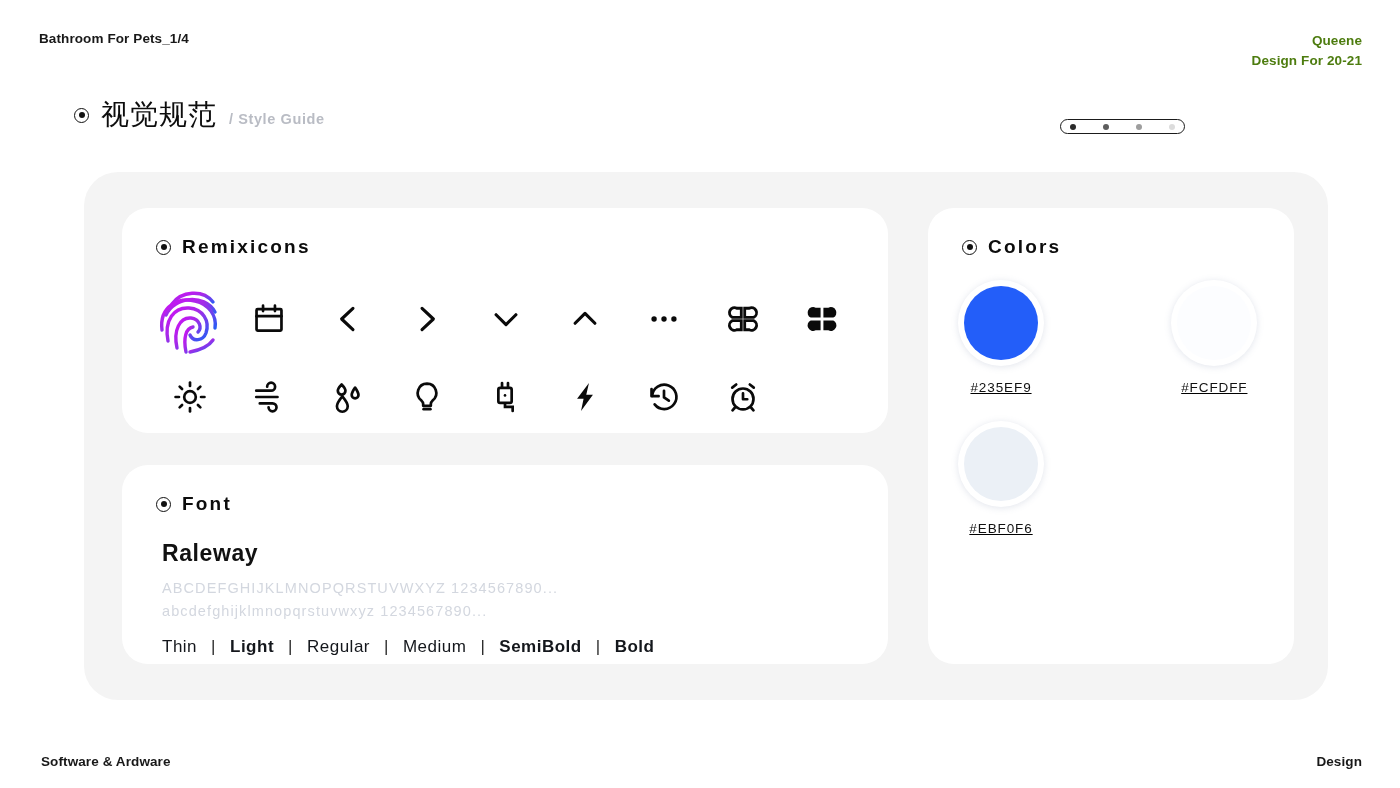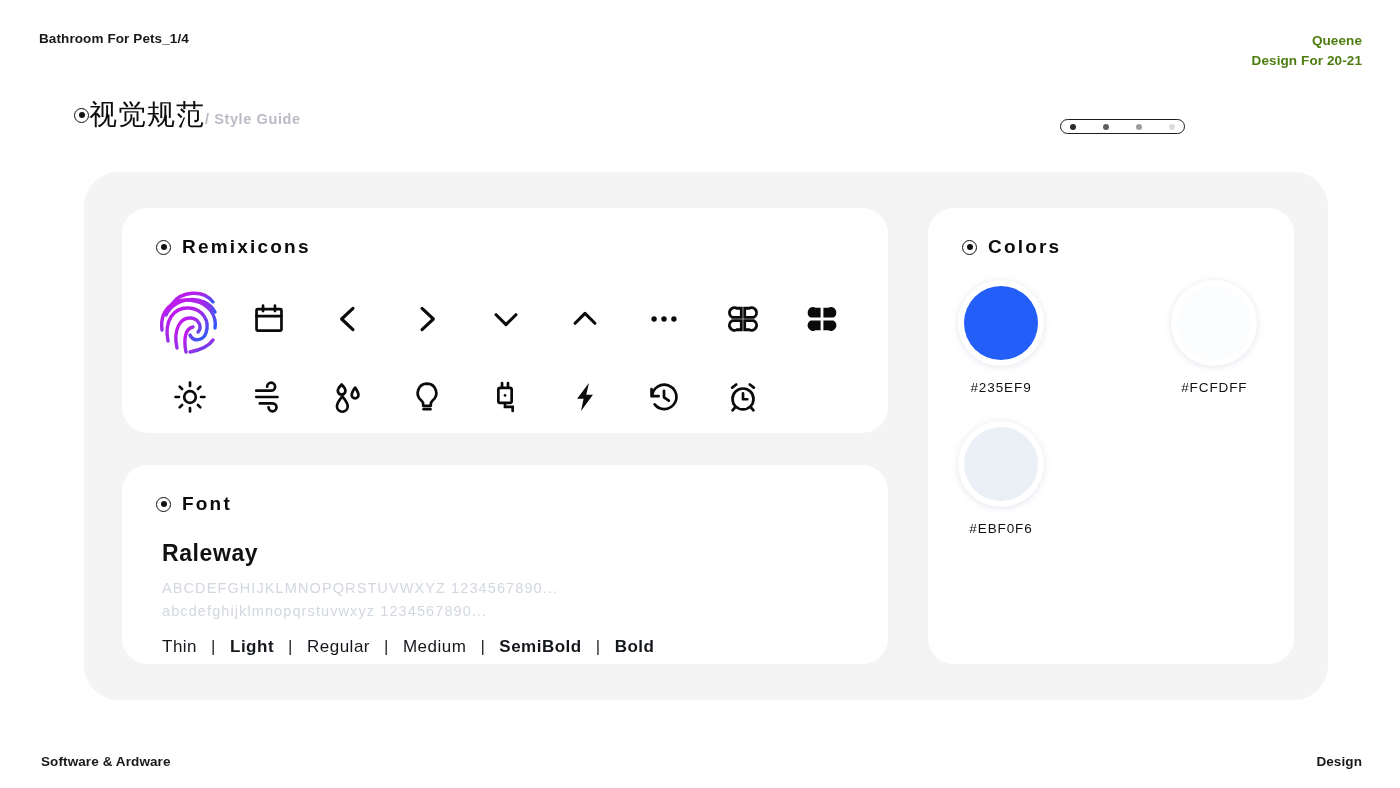--- a/index.html
+++ b/index.html
@@ -18,21 +18,21 @@
   }
   .hdr-right {
     position: absolute; right: 38px; top: 31px;
     text-align: right; font-size: 13.5px; font-weight: 700; color: #4d7c0f;
     line-height: 20px; letter-spacing: .1px;
   }
 
   
   .title-row {
     position: absolute; left: 74px; top: 96px;
-    display: flex; align-items: center; 
+    display: flex; align-items: center; gap: 12px;
   }
   .bullet {
     width: 15px; height: 15px; border-radius: 50%;
     border: 1.6px solid #111; display: flex; align-items: center; justify-content: center;
     flex: 0 0 auto;
   }
   .bullet::after { content: ""; width: 6px; height: 6px; border-radius: 50%; background: #111; }
   .title-cn {
     font-size: 28px; color: #0d0d0d; letter-spacing: 1px; font-weight: 400;
     font-family: "Liberation Sans", sans-serif;
@@ -112,21 +112,21 @@
   .w5 { font-weight: 600; }
   .w6 { font-weight: 700; }
 
   
   .swatches {
     position: absolute; left: 23px; top: 72px;
     width: 320px;
     display: grid; grid-template-columns: repeat(3, 1fr);
     row-gap: 26px;
   }
-  .sw-cell { display: flex; flex-direction: column; align-items: center; width: 100px; }
+  .sw-cell { display: flex; flex-direction: column; align-items: center; width: 100px; text-decoration: underline; }
   .sw-ring {
     width: 86px; height: 86px; border-radius: 50%;
     display: flex; align-items: center; justify-content: center;
     background: #fff;
     box-shadow: 0 1px 7px rgba(110,125,160,.20);
   }
   .sw-dot { width: 74px; height: 74px; border-radius: 50%; }
   .sw-code {
     margin-top: 14px; font-size: 13.5px; color: #111; letter-spacing: .9px; font-weight: 500;
   }

